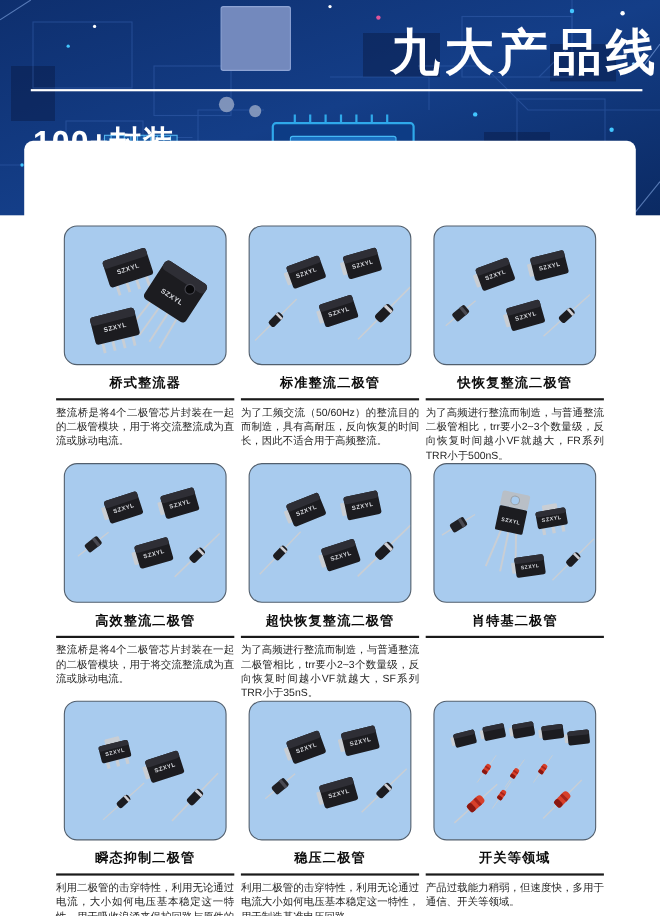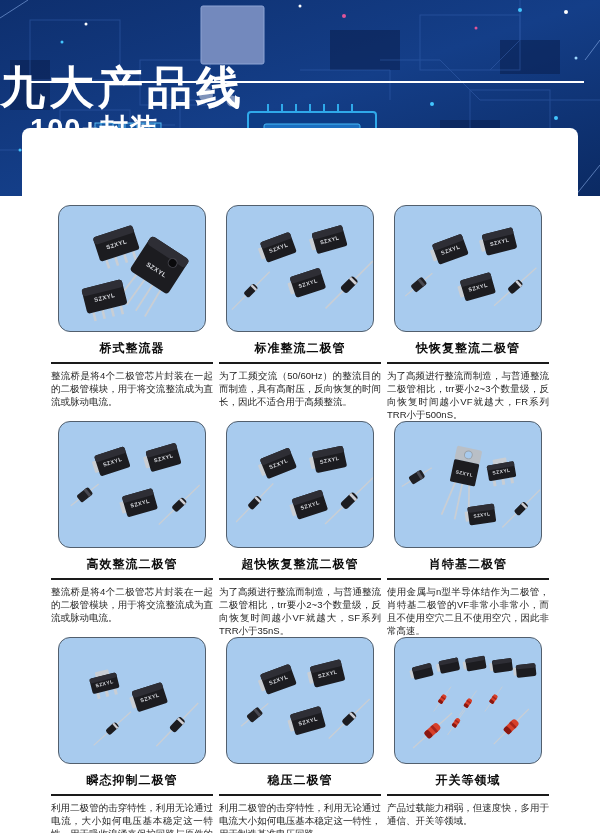--- a/index.html
+++ b/index.html
@@ -1,22 +1,22 @@
 <!DOCTYPE html>
 <html><head>
 <meta charset="utf-8">
 <style>
   html,body{margin:0;padding:0;background:#ffffff;}
   .page{position:relative;width:600px;height:833px;overflow:hidden;background:#ffffff;
         font-family:"Liberation Sans","DejaVu Sans",sans-serif;}
   
   .banner{position:absolute;top:0;left:0;width:600px;height:196px;overflow:hidden;}
   .banner svg.circuit{position:absolute;top:0;left:0;}
-  .banner-title{position:absolute;top:18px;left:0;right:0;text-align:left;color:#ffffff;
-        font-size:45px;font-weight:900;letter-spacing:4px;z-index:1;margin-top:40px;}
+  .banner-title{position:absolute;top:18px;left:0;right:0;text-align:right;color:#ffffff;
+        font-size:45px;font-weight:900;letter-spacing:4px;z-index:1;}
   .banner-rule{position:absolute;top:81px;left:28px;width:556px;height:2px;background:#ffffff;z-index:1;}
   .banner-subtitle{position:absolute;top:88px;left:30px;color:#ffffff;font-size:29px;
         font-weight:700;letter-spacing:1px;z-index:1;margin-top:22px;}
   
   .panel{position:absolute;top:128px;left:22px;width:556px;height:705px;background:#ffffff;
         border-radius:8px 8px 0 0;z-index:2;}
   .grid{display:grid;grid-template-columns:repeat(3,1fr);column-gap:0;row-gap:0;
         padding:77px 26px 0 26px;align-items:start;}
   .card{width:168px;}
   .img-box{width:148px;height:127px;margin:0 auto;background:#a8cbee;
@@ -344,21 +344,20 @@
               </g>
               <g transform="translate(128,88) rotate(-45) scale(0.8)">
                 <line x1="-34" y1="0" x2="34" y2="0" stroke="#c9ced4" stroke-width="1.6"></line>
                 <rect x="-9" y="-4.5" width="18" height="9" rx="3" fill="#1c1c20"></rect>
                 <rect x="4" y="-4.5" width="3" height="9" fill="#cfcfd4"></rect>
               </g>
             </svg>
     </div>
     <div class="card-title">肖特基二极管</div>
     <div class="card-divider"></div>
-    <div class="card-desc">使用金属与n型半导体结作为二极管，肖特基二极管的VF非常小非常小，而且不使用空穴二且不使用空穴，因此非常高速。</div>
   </div>
 
   <div class="card">
     <div class="img-box">
       <svg viewBox="0 0 148 127" preserveAspectRatio="xMidYMid meet">
               <g transform="translate(46,46) rotate(-14) scale(1)">
                 <rect x="-7" y="-13" width="14" height="6" rx="1" fill="#c9ced4"></rect>
                 <rect x="-10.5" y="8" width="3" height="6" fill="#c9ced4"></rect>
                 <rect x="-1.5" y="8" width="3" height="6" fill="#c9ced4"></rect>
                 <rect x="7.5" y="8" width="3" height="6" fill="#c9ced4"></rect>

